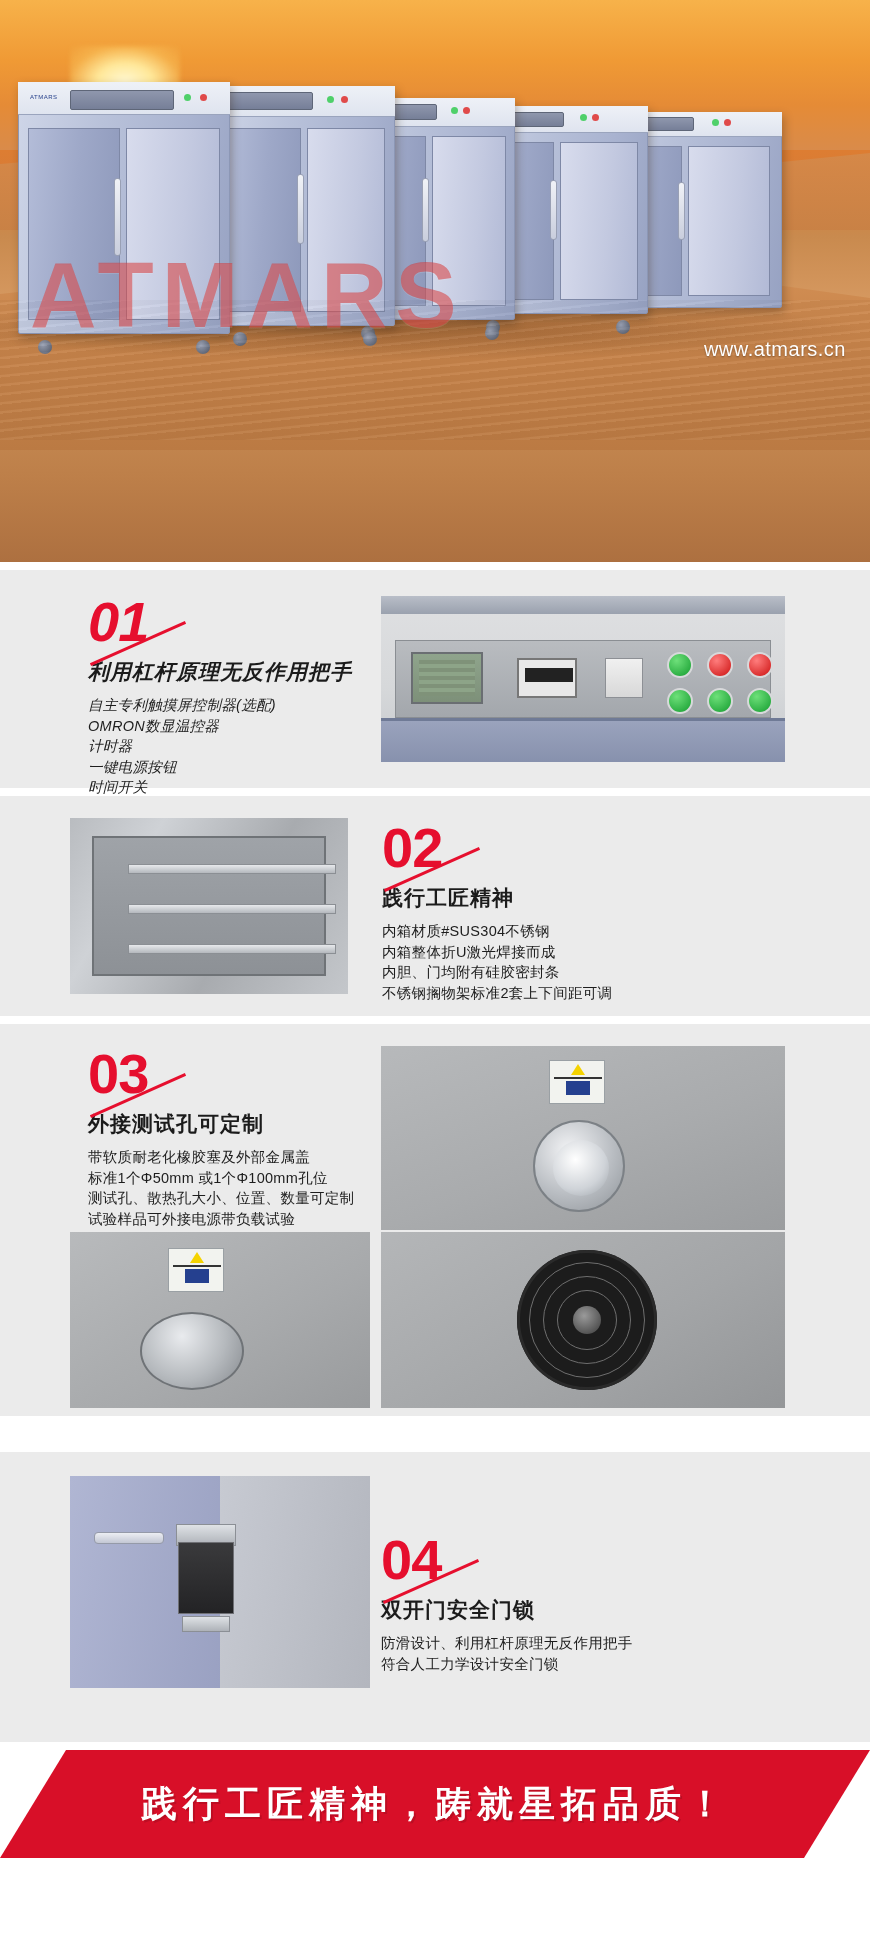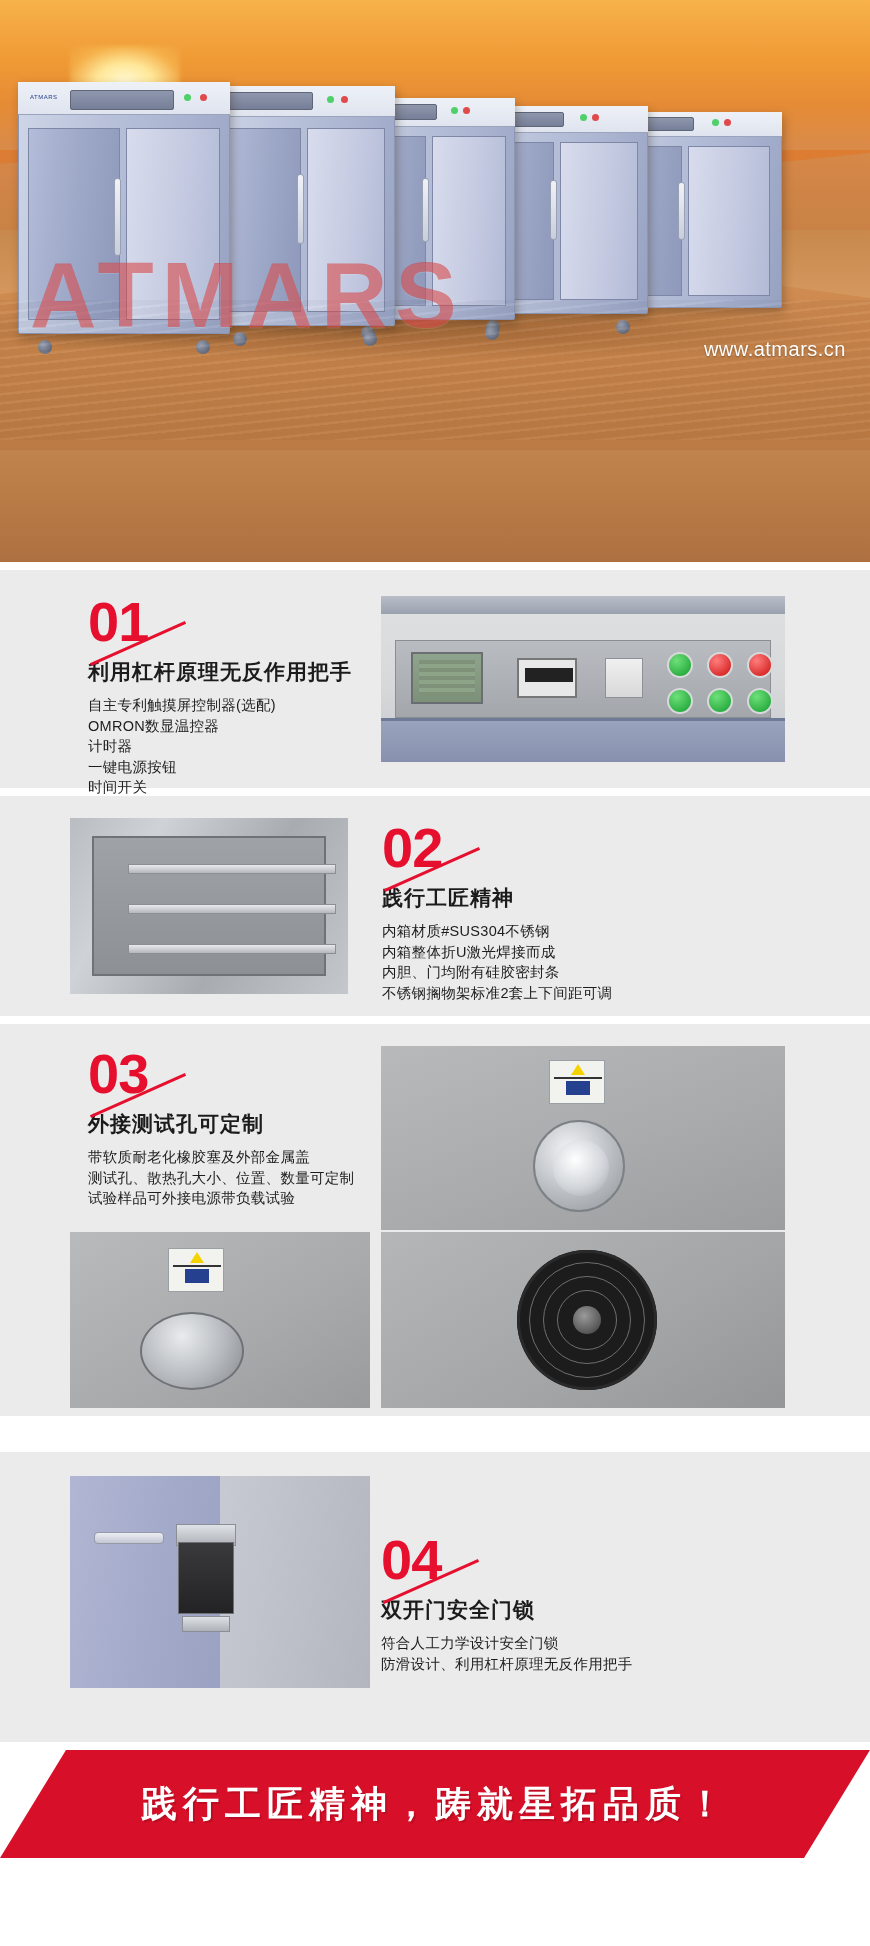--- a/index.html
+++ b/index.html
@@ -123,21 +123,21 @@
   }
   .bullets { margin-top: 9px; }
   .bullets div {
     font-size: 14.5px; color: #1d1d1d; line-height: 20.5px; letter-spacing: .3px;
   }
 
   .photo { background:#cfcfcf; border:0; overflow:hidden; position:relative; }
 
   
   .s1 { height: 218px; }
-  .s1 .text { position:absolute; left: 88px; top: 24px; width: 290px; }
+  .s1 .text { position:absolute; left: 88px; top: 24px; width: 290px; font-style: italic; }
   .s1 .slash { left: 86px; top: 72px; }
   .s1 .photo { position:absolute; left: 381px; top: 26px; width: 404px; height: 166px;
     background: linear-gradient(#dfe0e2 0%, #d6d8da 55%, #c6c9cd 100%); }
   .s1 .ctrlbar {
     position:absolute; left: 14px; top: 44px; width: 376px; height: 78px;
     background: linear-gradient(#b9bcc0,#a3a7ac);
     border:1px solid #8a8e93;
   }
   .s1 .lcd {
     position:absolute; left: 30px; top: 56px; width: 72px; height: 52px;
@@ -402,20 +402,21 @@
   </div>
 
   <div class="gapline"></div>
 
   <div class="section band-gray s3">
     <div class="text">
       <div class="num">03</div>
       <div class="heading">外接测试孔可定制</div>
       <div class="bullets">
         <div>带软质耐老化橡胶塞及外部金属盖</div>
+        <div>标准1个Φ50mm 或1个Φ100mm孔位</div>
         <div>测试孔、散热孔大小、位置、数量可定制</div>
         <div>试验样品可外接电源带负载试验</div>
       </div>
     </div>
     <div class="slash"></div>
 
     <div class="photo photo-a">
       <div class="warn-label" style="left:168px; top:14px;">
         <div class="tri"></div>
         <div class="bar"></div>
@@ -453,22 +454,22 @@
       <div class="frame"></div>
       <div class="dhandle"></div>
       <div class="latch-top"></div>
       <div class="latch"></div>
       <div class="latch-bot"></div>
     </div>
     <div class="text">
       <div class="num">04</div>
       <div class="heading">双开门安全门锁</div>
       <div class="bullets">
+        <div>防滑设计、利用杠杆原理无反作用把手</div>
         <div>符合人工力学设计安全门锁</div>
-        <div>防滑设计、利用杠杆原理无反作用把手</div>
       </div>
     </div>
     <div class="slash"></div>
   </div>
 
   <div class="gapline"></div>
 
   <div class="footer">
     <div class="tri-l"></div>
     <div class="tri-r"></div>

